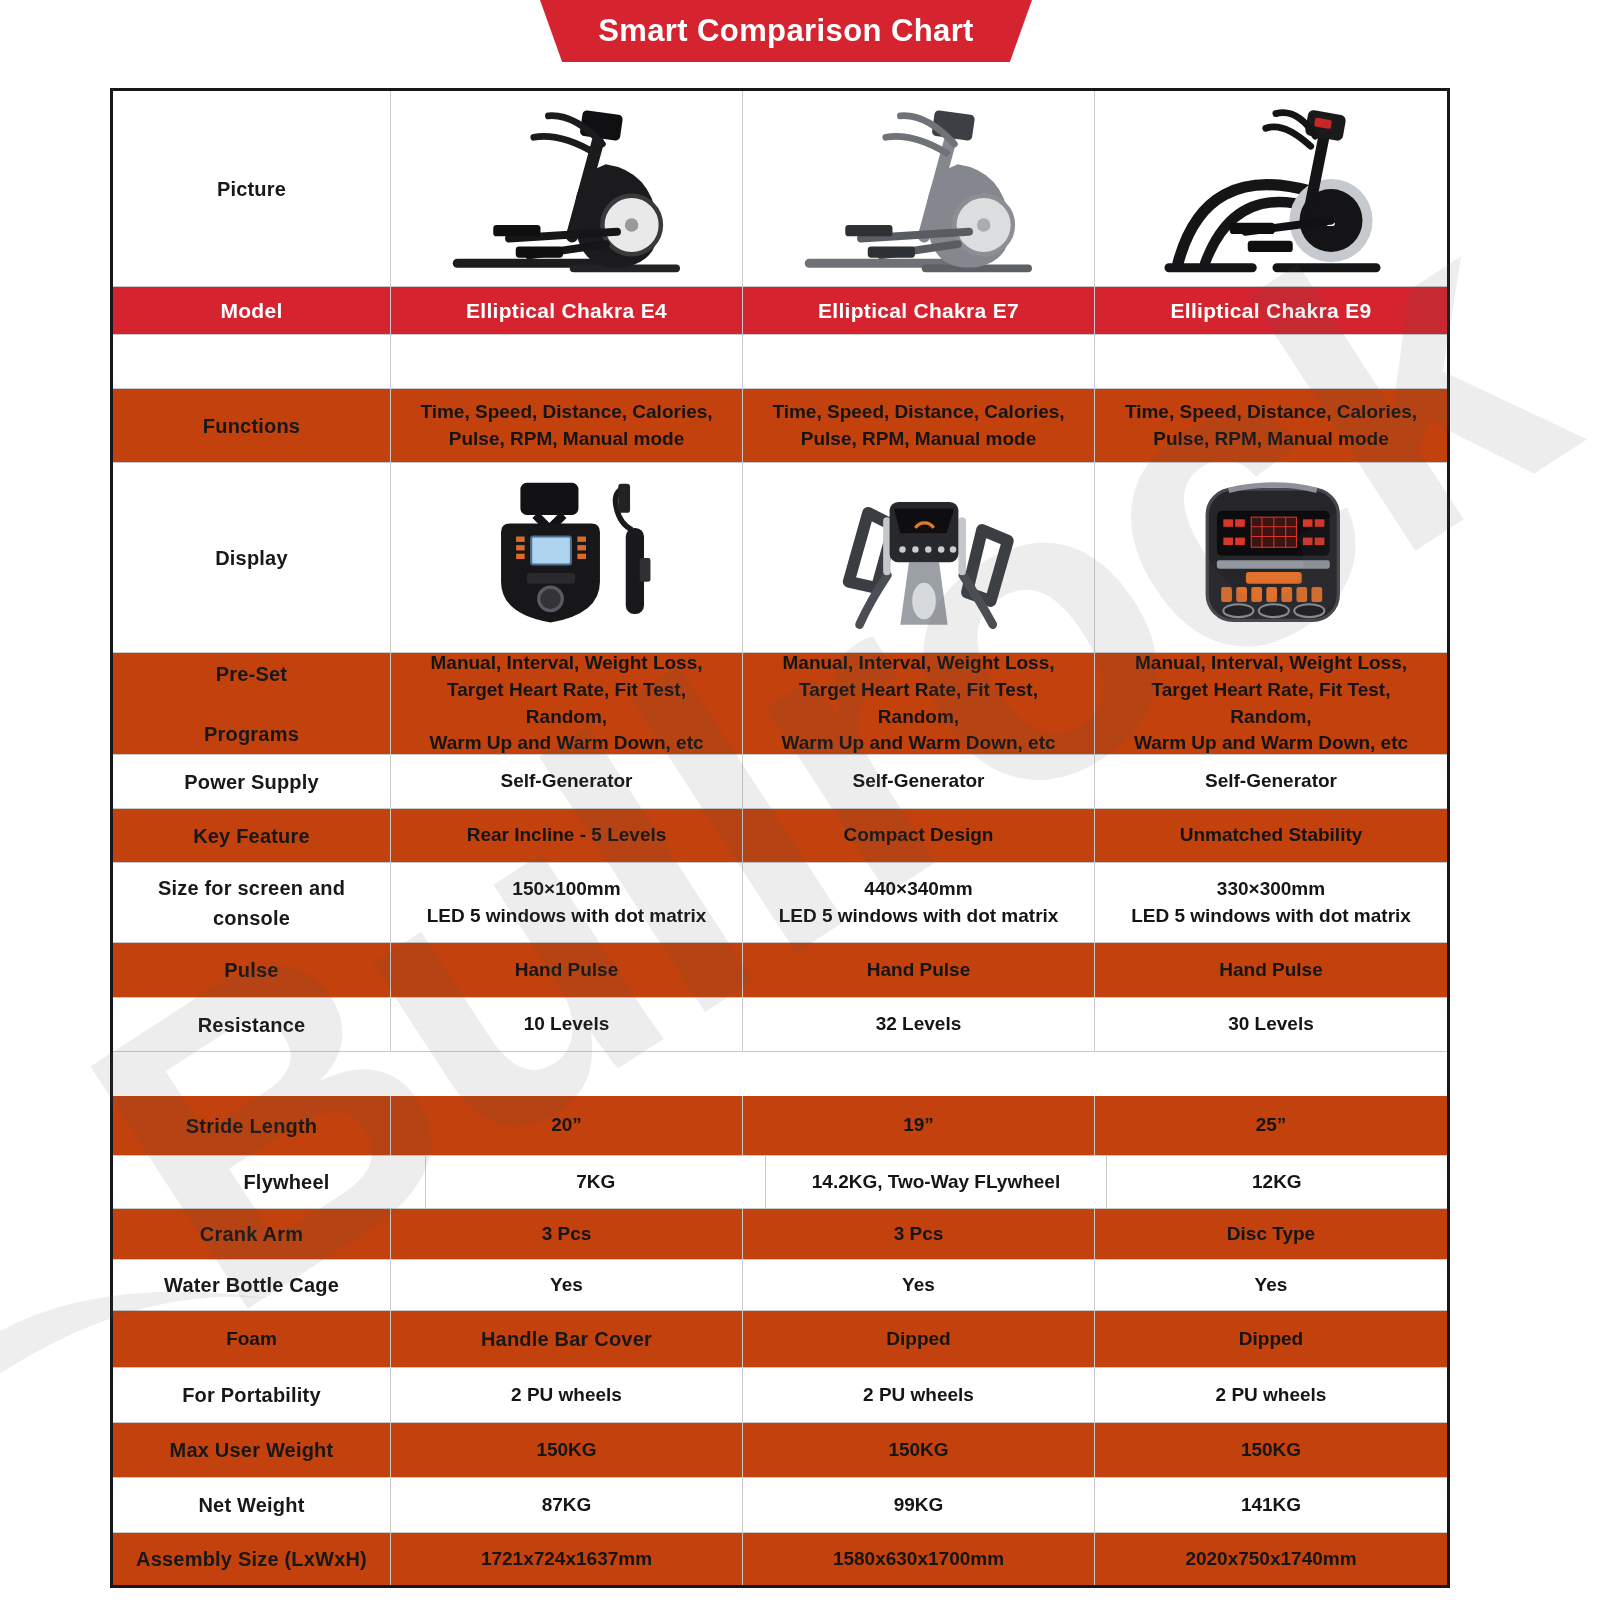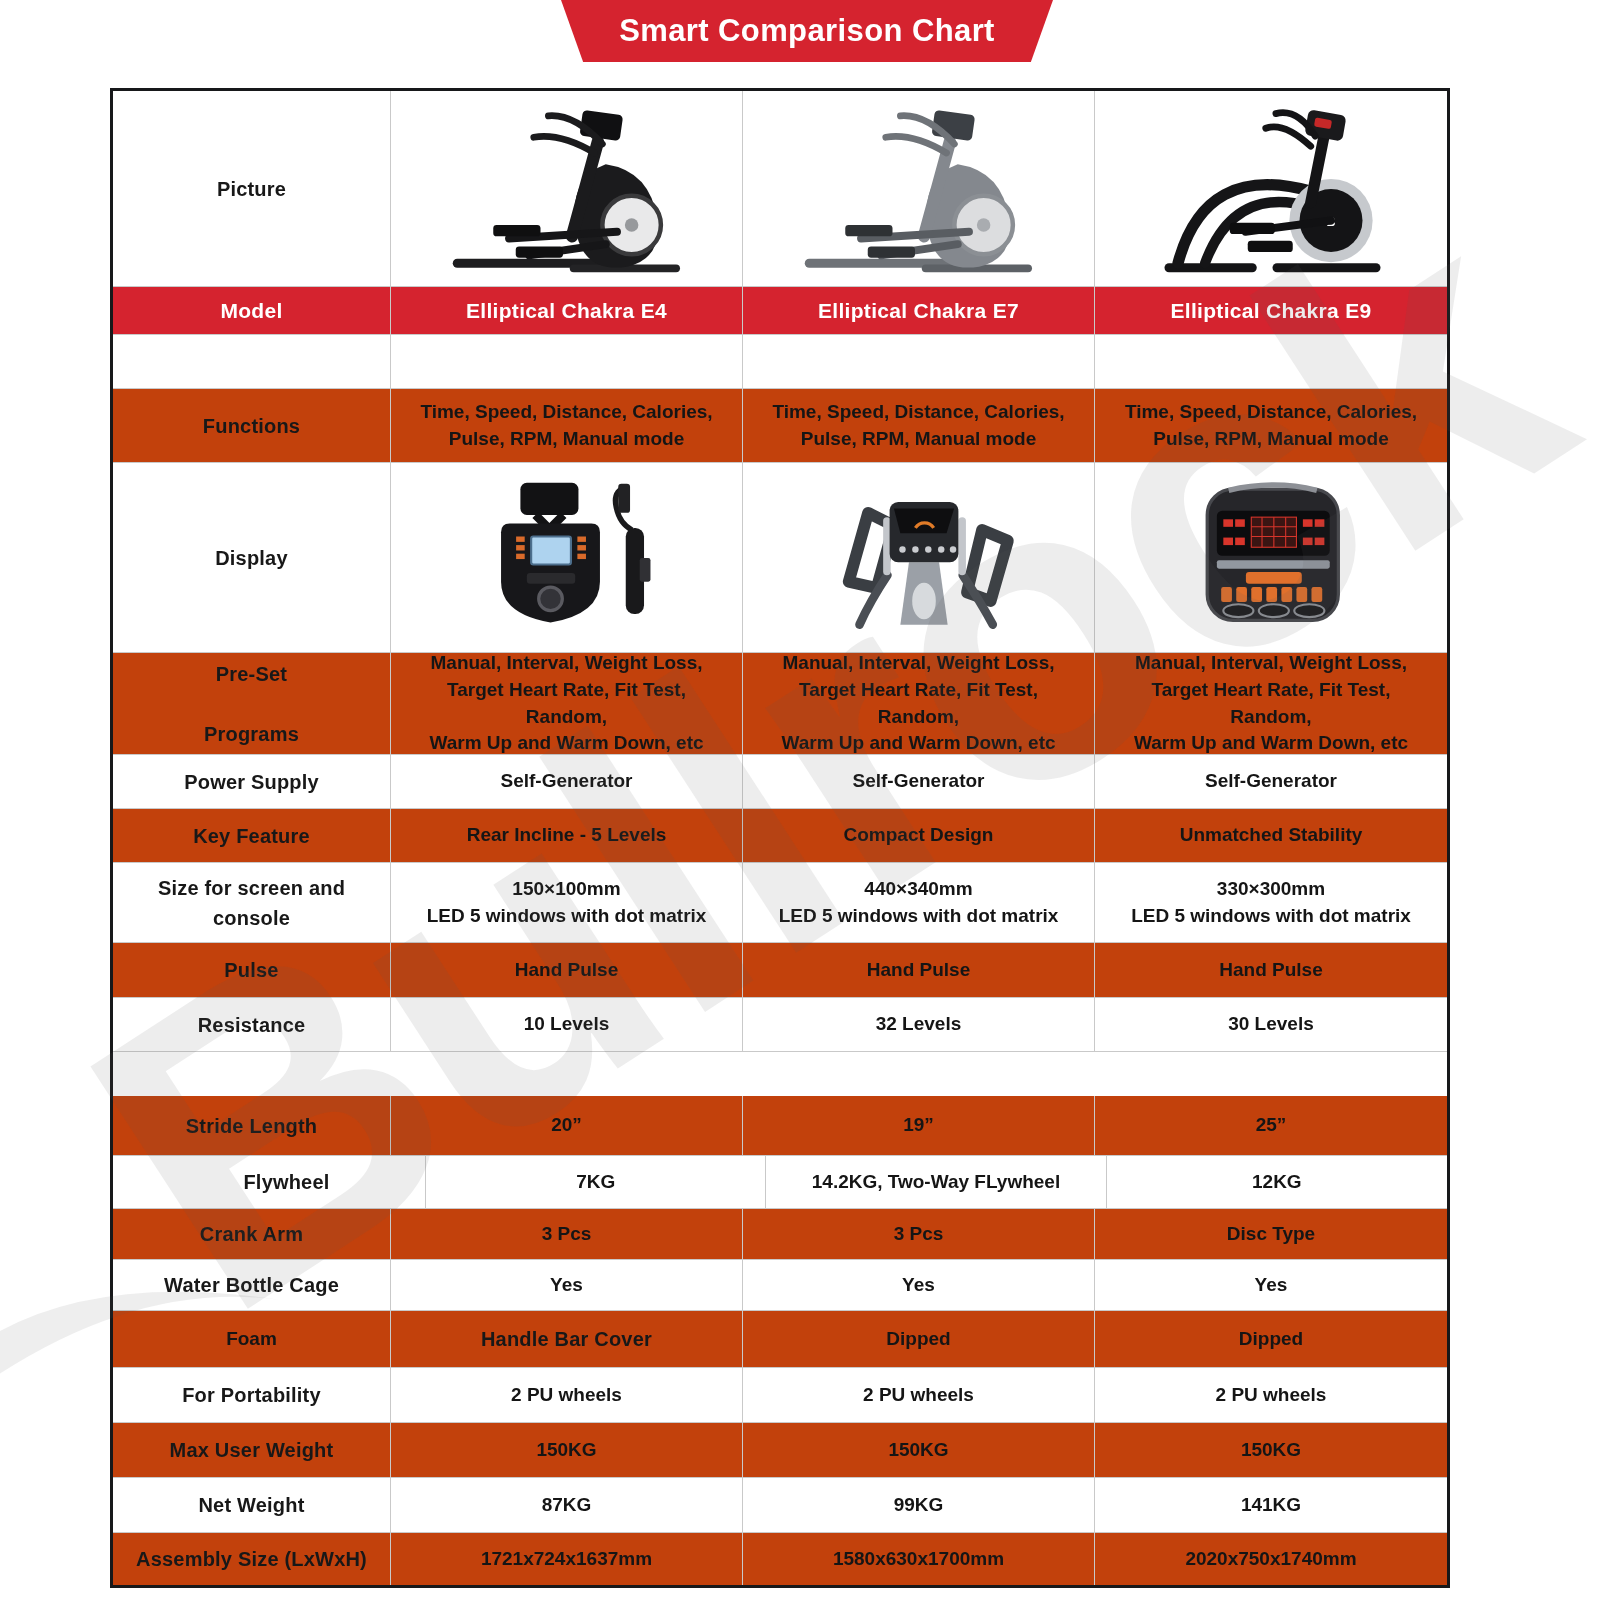--- a/index.html
+++ b/index.html
@@ -1,19 +1,19 @@
 <!DOCTYPE html>
 <html><head>
 <meta charset="utf-8">
 <style>
   html,body{margin:0;padding:0;}
   body{font-family:"Liberation Sans",sans-serif;background:#ffffff;}
   .page{position:relative;width:1600px;height:1600px;background:#ffffff;overflow:hidden;}
 
-  .banner{position:absolute;top:0;left:561px;width:492px;height:62px;background:#d5232f;
+  .banner{position:absolute;top:0;left:540px;width:492px;height:62px;background:#d5232f;
           clip-path:polygon(0 0,100% 0,95.5% 100%,4.5% 100%);
           display:flex;align-items:center;justify-content:center;z-index:2;}
   .banner-title{color:#ffffff;font-size:31px;font-weight:800;letter-spacing:.4px;}
 
   .comparison-table{position:absolute;left:110px;top:88px;width:1340px;border:3px solid #17181a;
                     background:#ffffff;box-sizing:border-box;z-index:1;}
   .trow{display:grid;grid-template-columns:278px 1fr 1fr 1fr;border-bottom:1px solid #c9c9c9;
         box-sizing:border-box;background:#ffffff;}
   .trow:last-child{border-bottom:none;}
   .trow.shade{background:#c2410c;}

